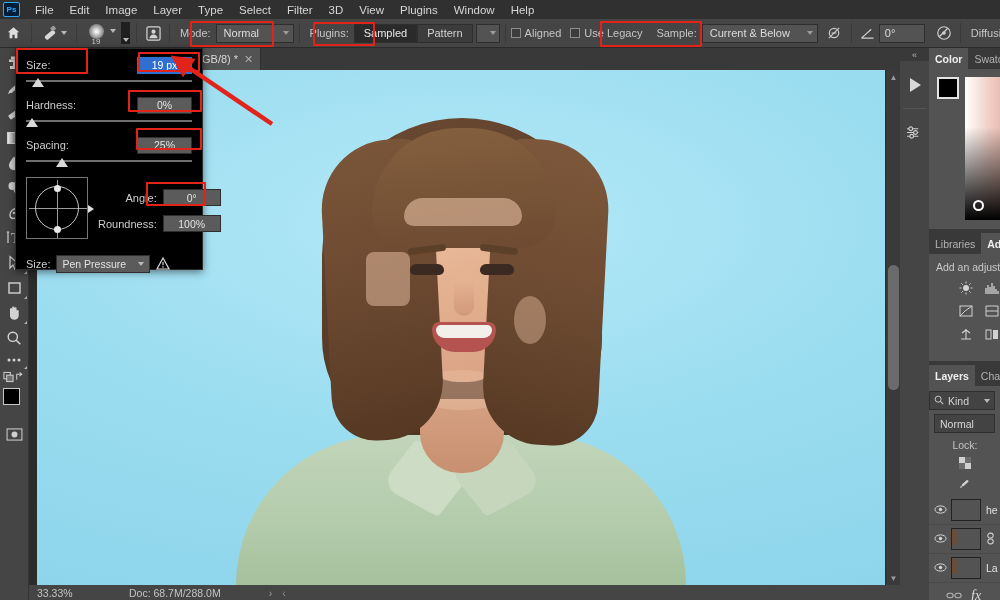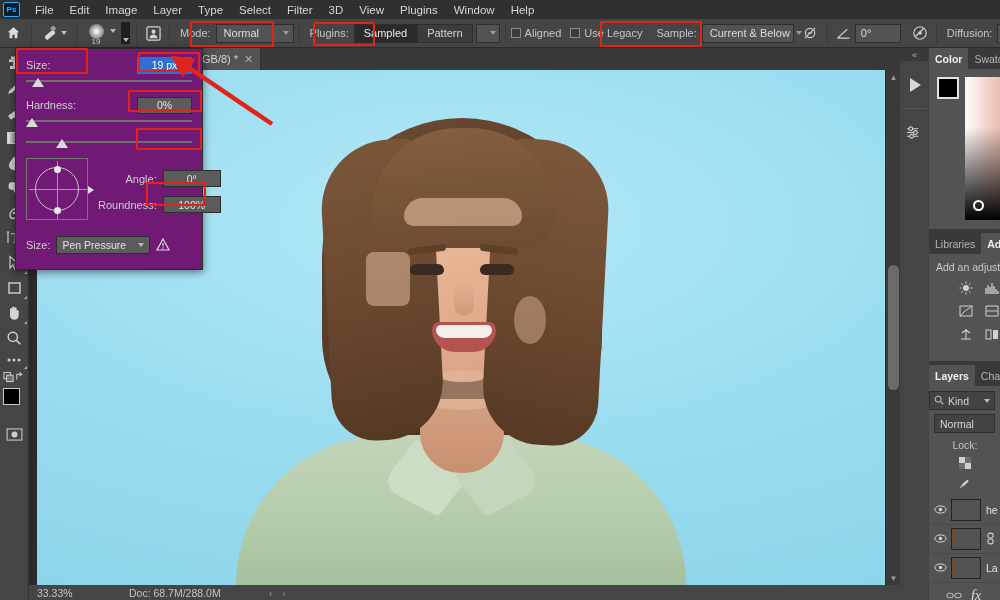--- a/index.html
+++ b/index.html
@@ -279,21 +279,21 @@
   .thumb-photo::after {
     content:""; position:absolute; left:50%; top:22%; transform:translateX(-50%);
     width: 9px; height: 16px; background:#6d4c33; border-radius: 5px 5px 2px 2px;
   }
   .layer-name { font-size:10.5px; color:#e0e0e0; white-space:nowrap; overflow:hidden; }
   .lr-footer { display:flex; align-items:center; gap:9px; padding: 5px 0 0 17px; color:#c6c6c6; }
 
   
   .brush-panel {
     position:absolute; left: 15px; top: 48px; width: 188px; height: 222px;
-    background:#701a75; border:1px solid #2b2b2b; box-shadow: 0 2px 8px rgba(0,0,0,.5);
+    background:#000000; border:1px solid #2b2b2b; box-shadow: 0 2px 8px rgba(0,0,0,.5);
     z-index: 40; padding: 8px 10px 0 10px;
   }
   .bp-row { display:flex; align-items:center; justify-content:space-between; height: 16px; }
   .bp-label { font-size: 11px; color:#cdcdcd; }
   .bp-val {
     height: 17px; min-width: 55px; background:#5b5b5b; border:1px solid #2e2e2e;
     display:flex; align-items:center; justify-content:center; font-size:10.5px; color:#e2e2e2;
   }
   .bp-val.hl { background:#2f6fd0; color:#fff; border-color:#2f6fd0; }
   .bp-slider { position:relative; height: 14px; margin: 3px 0 7px 0; }
@@ -397,21 +397,21 @@
     <div class="chk">
       <span class="box"></span>
       <span>Aligned</span>
     </div>
     <div class="chk">
       <span class="box"></span>
       <span>Use Legacy</span>
     </div>
 
     <div class="ob-label">Sample:</div>
-    <div class="dd" style="width:92px">
+    <div class="dd" style="width:116px">
       <span>Current &amp; Below</span>
       <span class="caret"></span>
     </div>
 
     <div class="icon-btn" style="margin-left:6px">
       <svg width="15" height="15" viewBox="0 0 16 16">
           <circle cx="7.5" cy="7.5" r="5" fill="none" stroke="#c9c9c9" stroke-width="1.3"></circle>
           <path d="M5 7.5h5" stroke="#c9c9c9" stroke-width="1.3"></path>
           <path d="M2 13 13 2" stroke="#c9c9c9" stroke-width="1.3"></path>
         </svg>
@@ -782,20 +782,24 @@
 
     <div class="bp-row">
       <span class="bp-label">Hardness:</span>
       <span class="bp-val">0%</span>
     </div>
     <div class="bp-slider">
       <span class="bp-track"></span>
       <span class="bp-knob" style="left:0px"></span>
     </div>
 
+    <div class="bp-row">
+      <span class="bp-label">Spacing:</span>
+      <span class="bp-val">25%</span>
+    </div>
     <div class="bp-slider">
       <span class="bp-track"></span>
       <span class="bp-knob" style="left:30px"></span>
     </div>
 
     <div class="bp-mid">
       <div class="bp-preview">
         <span class="bp-cross-h"></span>
         <span class="bp-cross-v"></span>
         <span class="bp-circle"></span>

